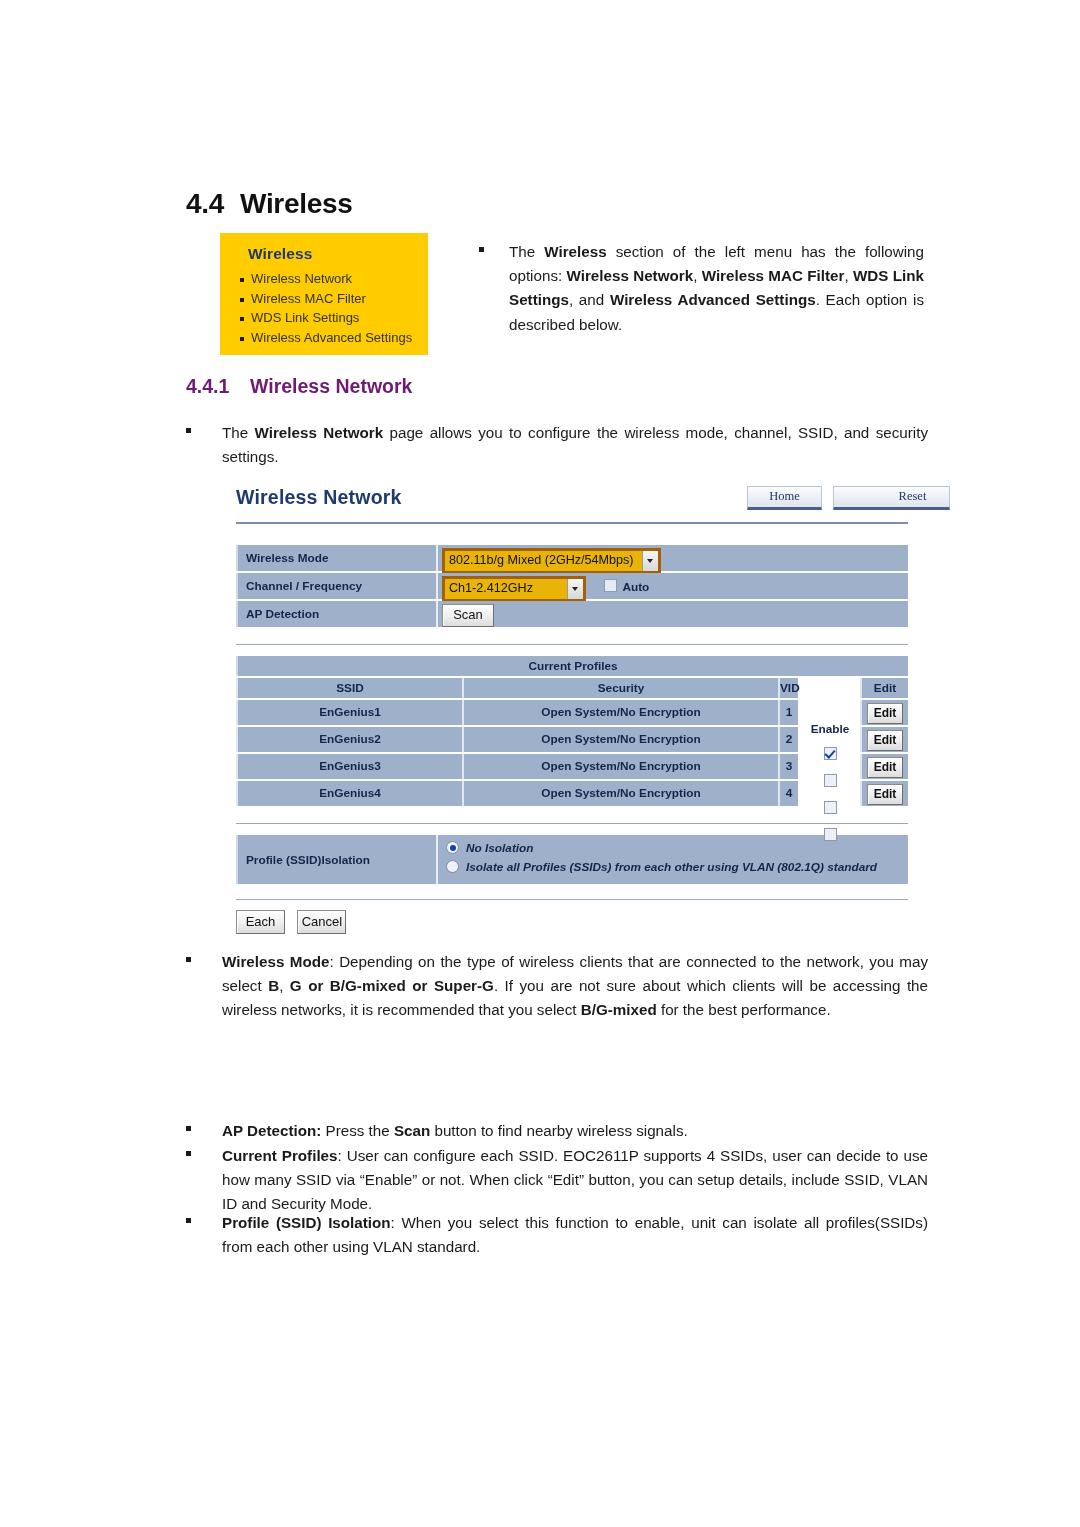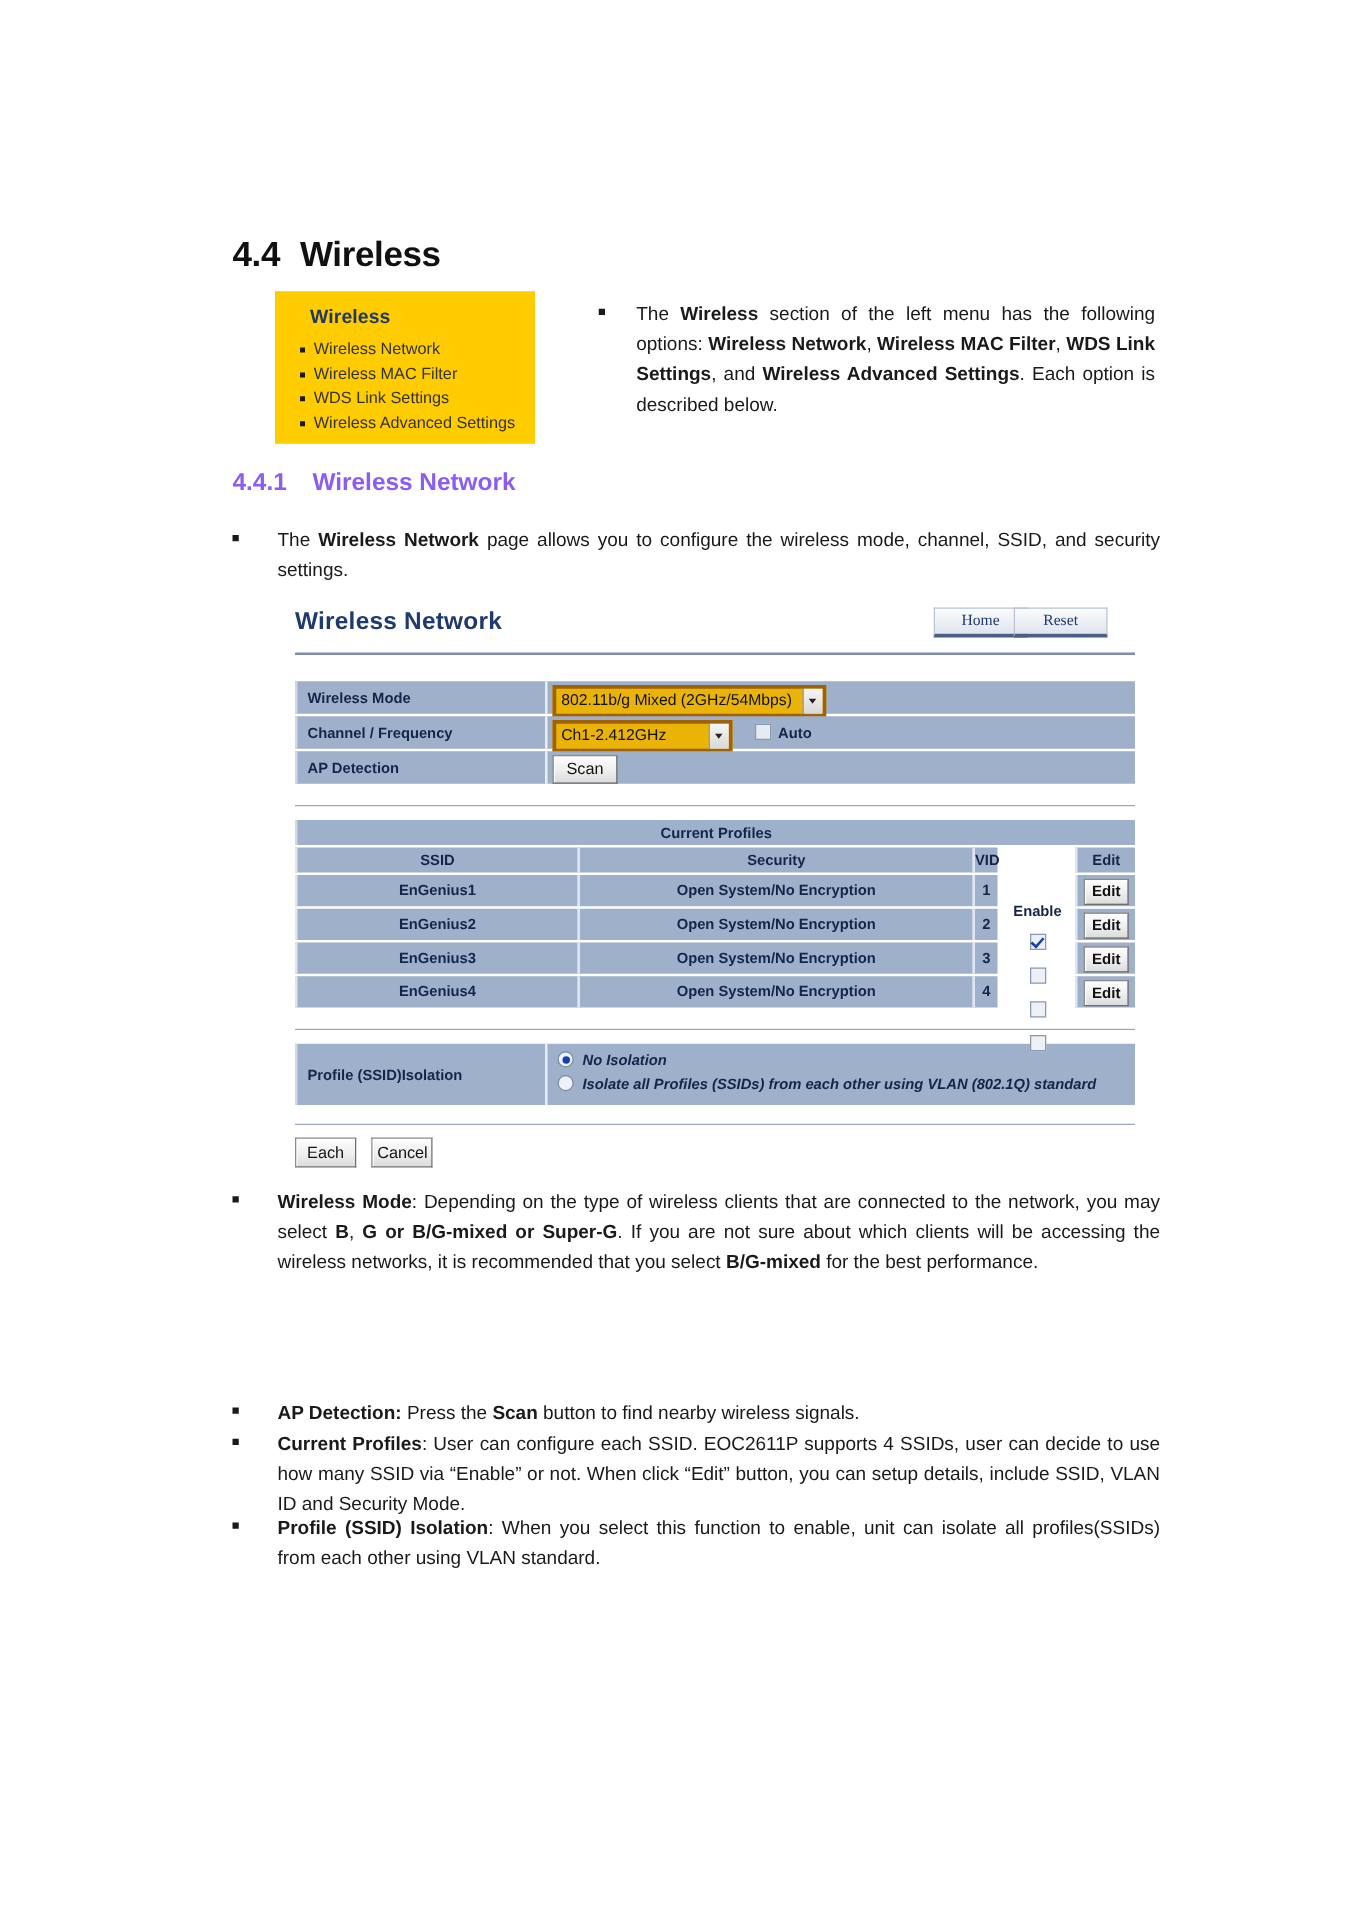--- a/index.html
+++ b/index.html
@@ -35,21 +35,21 @@
     white-space: nowrap;
   }
   .h-sec .num { display: inline-block; width: 54px; }
 
   .h-sub {
     position: absolute;
     left: 186px;
     top: 375px;
     font-size: 19.5px;
     font-weight: bold;
-    color: #8b5cf6;
+    color: #701a75;
     white-space: nowrap;
   }
   .h-sub .num { display: inline-block; width: 64px; }
 
   
   .yellow-box {
     position: absolute;
     left: 220px;
     top: 233px;
     width: 208px;
@@ -155,21 +155,21 @@
     background: linear-gradient(to bottom, #fbfcfd 0%, #eef1f6 45%, #dfe5ee 100%);
     border: 1px solid #b9c3d2;
     border-bottom: 3px solid #4a5f87;
     font-size: 12.5px;
     color: #1F3A6E;
     text-align: center;
     line-height: 19px;
     font-family: "Liberation Serif", serif;
   }
   #btn-home  { left: 511px; }
-  #btn-reset { left: 575px; }
+  #btn-reset { left: 597px; padding-left: 42px; }
 
   .ui-rule {
     height: 2px;
     background: #7e8cb0;
     margin-top: 2px;
   }
   .ui-rule.thin {
     height: 1px;
     background: #9aa7c2;
   }

